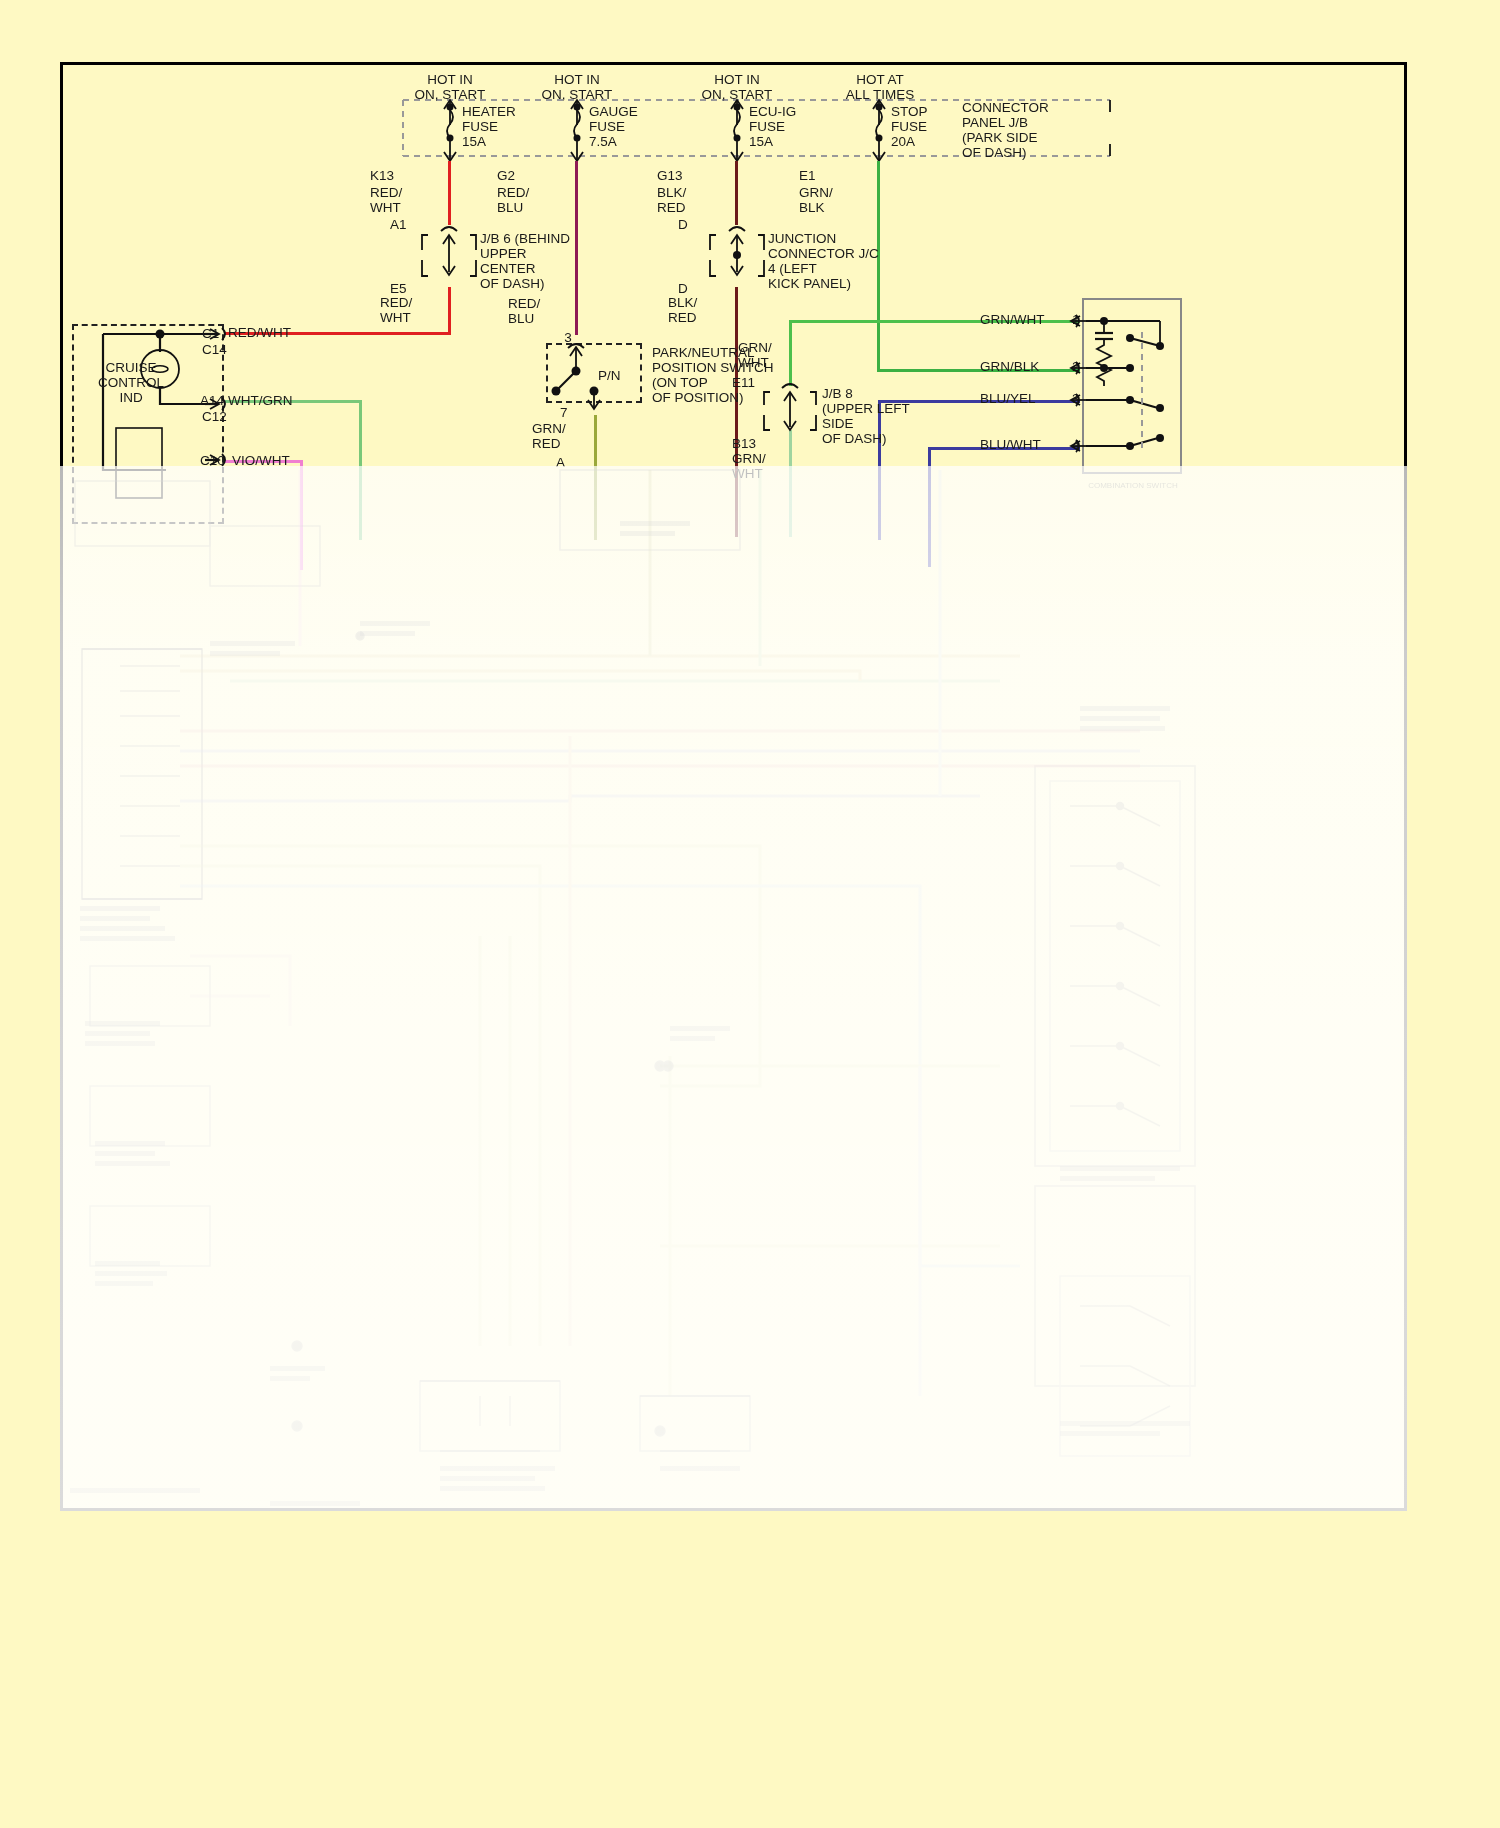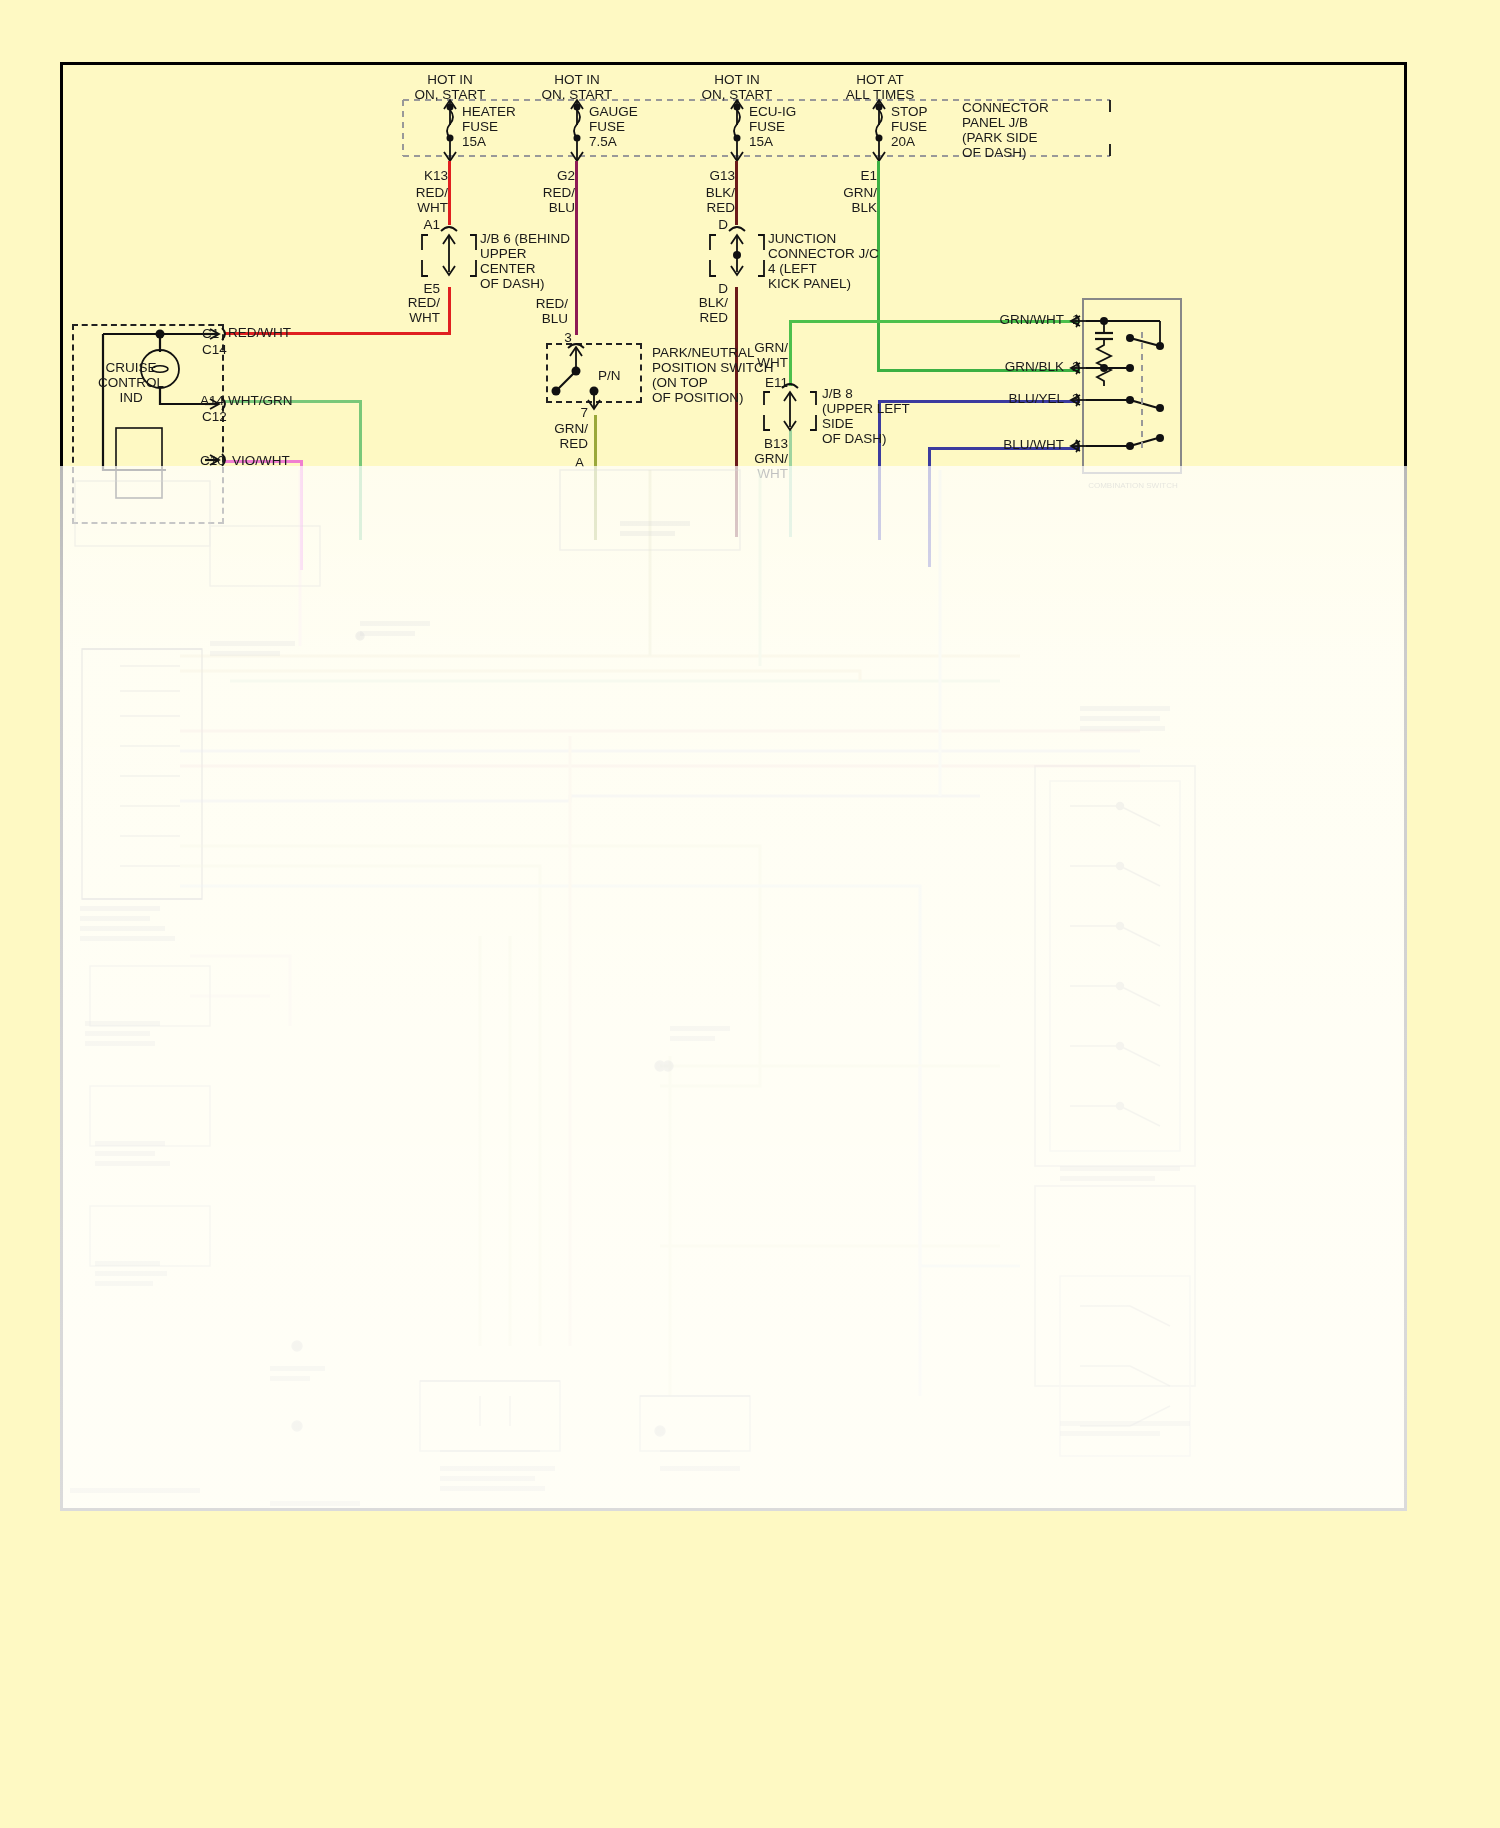--- a/index.html
+++ b/index.html
@@ -8,21 +8,21 @@
   #page{position:absolute;left:0;top:0;width:1500px;height:1828px;background:#fef9c3;}
 
   
   .sheet-frame{position:absolute;left:60px;top:62px;width:1347px;height:1449px;
       border:3px solid #000;box-sizing:border-box;background:transparent;}
   .fade-mask{position:absolute;left:0;top:0;right:0;bottom:0;
       background:linear-gradient(to bottom, rgba(255,255,255,0.72) 0%, rgba(255,255,255,0.80) 18%, rgba(255,255,255,0.84) 60%, rgba(255,255,255,0.86) 100%);}
 
   .txt{position:absolute;font-size:13.5px;color:#1a1a1a;line-height:15px;white-space:pre;}
   .txt.c{text-align:center;}
-  .txt.r{text-align:right;}
+  .txt.r{}
   .tiny{font-size:8px;color:#555;}
   .blur{filter:blur(0.6px);opacity:.55;}
 
   
   .w{position:absolute;}
   .wv{width:3px;}
   .wh{height:3px;}
 
   
   .dashbox{position:absolute;border:2px dashed #222;box-sizing:border-box;}

